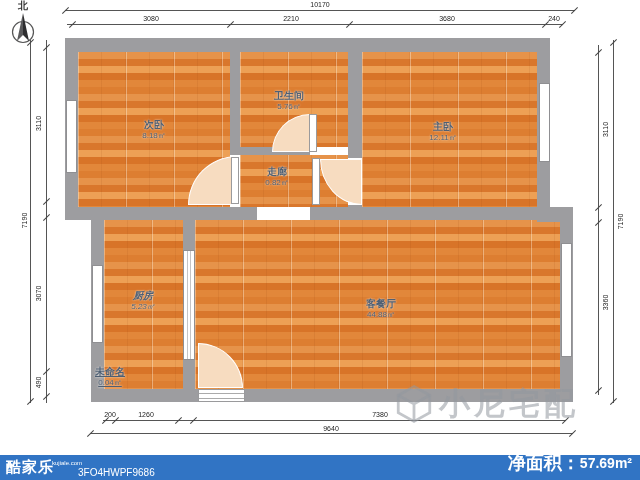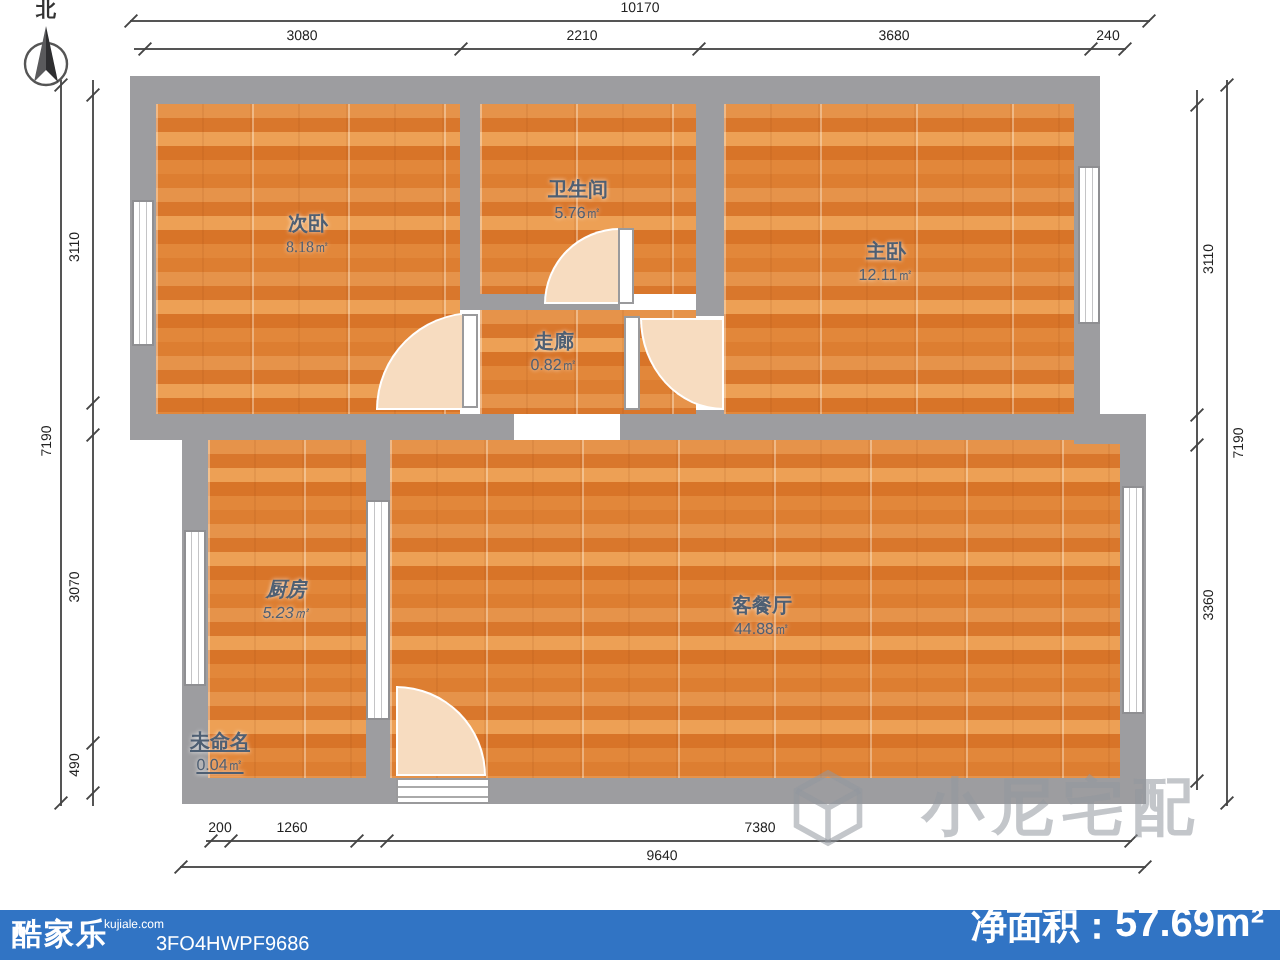--- a/index.html
+++ b/index.html
@@ -54,31 +54,30 @@
   }
   .dlabel.rot{width:40px;height:9px;display:flex;align-items:center;justify-content:center;transform:rotate(-90deg);}
   
   .north{position:absolute;left:8px;top:1px;width:30px;text-align:center;z-index:6;}
   .north .n-txt{font-size:10px;font-weight:bold;color:#333;line-height:10px;}
   
   .watermark{
     position:absolute;left:393px;top:383px;z-index:6;display:flex;align-items:center;
     color:rgba(145,151,158,0.55);font-weight:bold;font-size:31px;letter-spacing:4px;
     white-space:nowrap;
-    gap:22px;
   }
   .watermark svg{margin-right:4px;}
   
   .footer{position:absolute;left:0;top:455px;width:640px;height:25px;background:#3174c4;z-index:7;color:#fff;}
   .footer .brand{position:absolute;left:6px;top:3px;font-size:15px;font-weight:bold;letter-spacing:1px;}
   .footer .domain{position:absolute;left:52px;top:5px;font-size:6px;}
   .footer .code{position:absolute;left:78px;top:12px;font-size:10px;}
   .footer .area{position:absolute;right:8px;top:0;height:15px;display:flex;align-items:center;font-weight:bold;}
   .footer .area .lbl{font-size:18px;}
-  .footer .area .val{font-size:20px;}
+  .footer .area .val{font-size:14px;}
 </style>
 </head>
 <body>
 
 <div class="north">
   <div class="n-txt">北</div>
   <svg width="28" height="34" viewBox="0 0 28 34">
     <circle cx="14" cy="21" r="10.5" fill="none" stroke="#555" stroke-width="1.2"></circle>
     <path d="M14 2 L8 30 L14 24 Z" fill="#5a5a5c"></path>
     <path d="M14 2 L20 30 L14 24 Z" fill="#2e2e30"></path>
@@ -121,21 +120,21 @@
 <div class="leaf-v" style="left:231px;top:157px;width:8px;height:47px;"></div>
 
 <div class="arc" style="left:272px;top:114px;width:38px;height:38px;border-radius:100% 0 0 0;"></div>
 <div class="leaf-v" style="left:309px;top:114px;width:8px;height:38px;"></div>
 
 <div class="arc" style="left:320px;top:159px;width:42px;height:46px;border-radius:0 0 0 100%;"></div>
 <div class="leaf-v" style="left:312px;top:158px;width:8px;height:47px;"></div>
 
 <div class="arc" style="left:198px;top:343px;width:45px;height:45px;border-radius:0 100% 0 0;"></div>
 
-<div class="room-label" style="left:114px;top:107px;font-family:Liberation Serif, serif;">
+<div class="room-label" style="left:114px;top:119px;">
   <div class="nm">次卧</div>
   <div class="ar">8.18㎡</div>
 </div>
 <div class="room-label" style="left:249px;top:90px;">
   <div class="nm">卫生间</div>
   <div class="ar">5.76㎡</div>
 </div>
 <div class="room-label" style="left:403px;top:121px;">
   <div class="nm">主卧</div>
   <div class="ar">12.11㎡</div>

